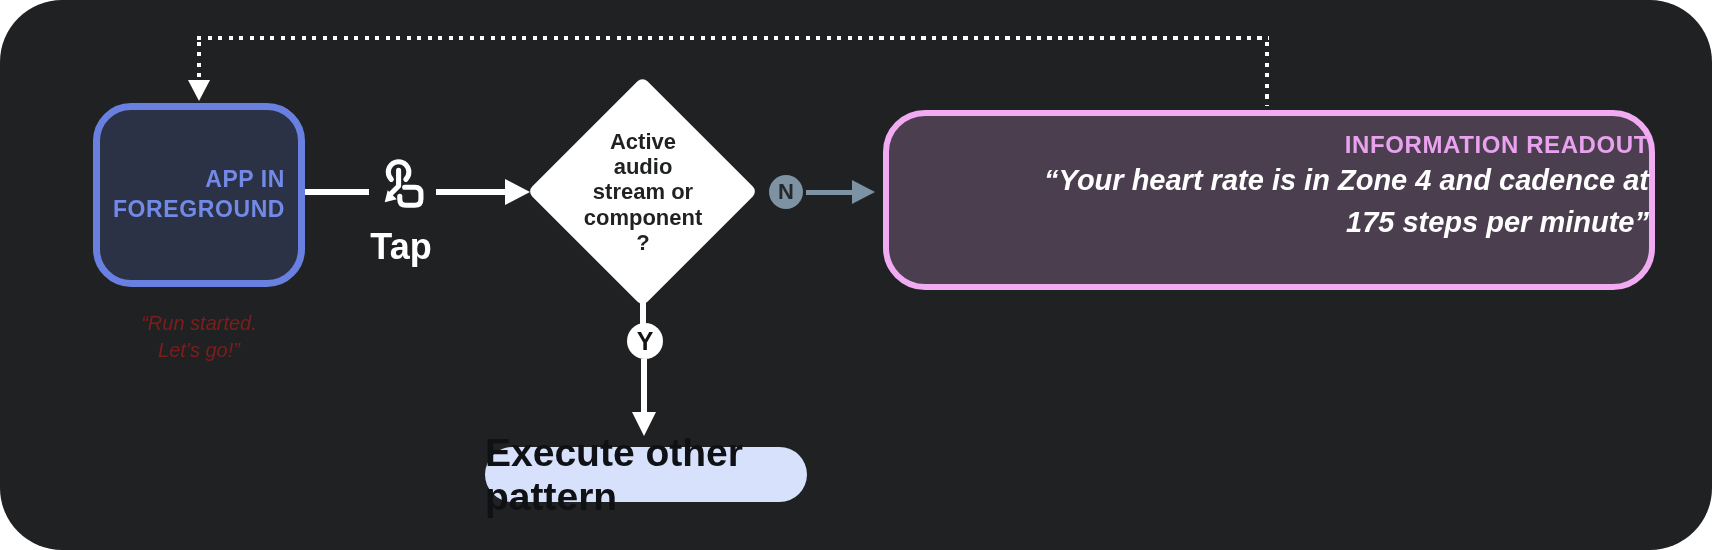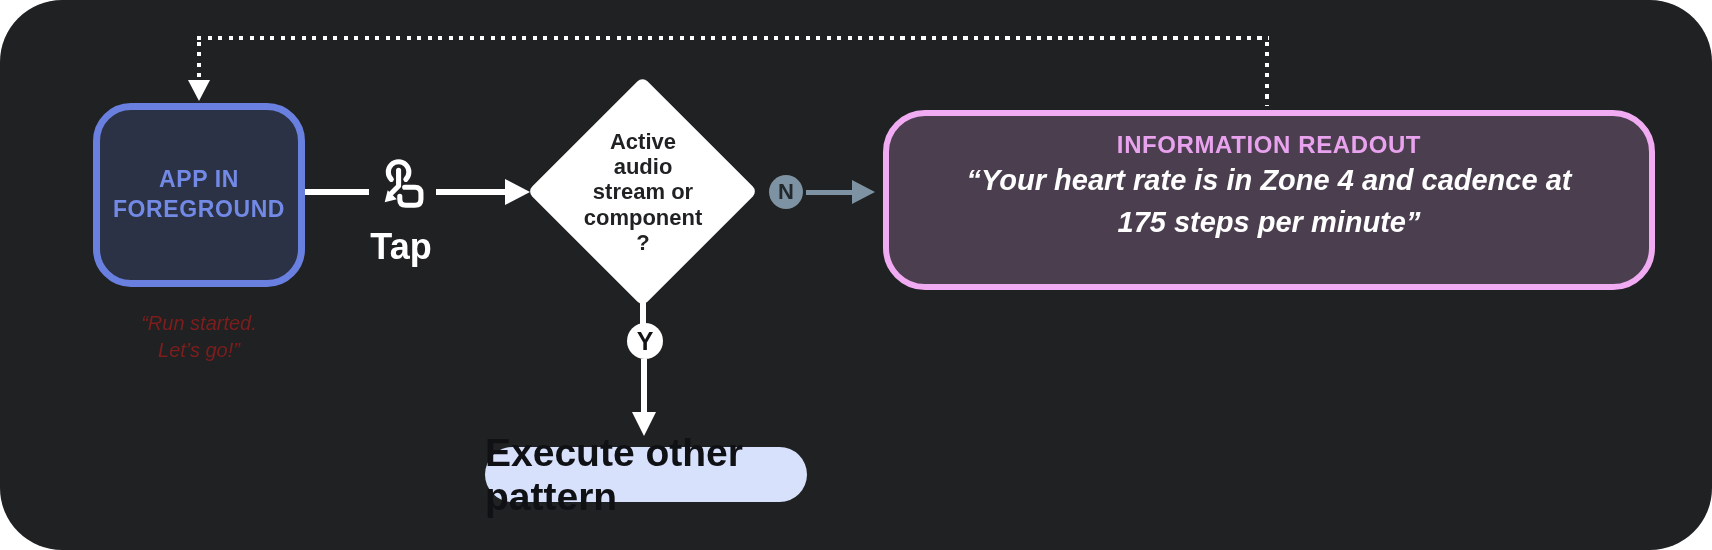--- a/index.html
+++ b/index.html
@@ -12,21 +12,21 @@
   .dotted-v-left { position: absolute; left: 197px; top: 42px; width: 4px; height: 36px;
     background-image: repeating-linear-gradient(180deg, #ffffff 0 4px, transparent 4px 10.5px); }
   .dotted-v-right { position: absolute; left: 1265px; top: 42px; width: 4px; height: 64px;
     background-image: repeating-linear-gradient(180deg, #ffffff 0 4px, transparent 4px 10.5px); }
   .arrowhead-loop { position: absolute; left: 188px; top: 80px; width: 0; height: 0;
     border-left: 11px solid transparent; border-right: 11px solid transparent; border-top: 21px solid #ffffff; }
 
   
   .node-app { position: absolute; left: 93px; top: 103px; width: 212px; height: 184px;
     box-sizing: border-box; border: 7px solid #6A80E0; border-radius: 38px; background: #2B3245;
-    display: flex; align-items: center; justify-content: center; text-align: center;
+    display: flex; align-items: center; justify-content: center; text-align: right;
     color: #7289E6; font-weight: bold; font-size: 23px; line-height: 1.3; letter-spacing: 0.6px; padding: 0 16px; }
   .app-caption { position: absolute; left: 59px; top: 310px; width: 280px; text-align: center;
     font-style: italic; font-size: 20px; line-height: 1.35; color: #7f1d1d; white-space: pre-line; }
 
   
   .wline { position: absolute; background: #ffffff; }
   .line-a { left: 305px; top: 189px; width: 64px; height: 6px; }
   .line-b { left: 436px; top: 189px; width: 73px; height: 6px; }
   .arrowhead-right { position: absolute; left: 505px; top: 179px; width: 0; height: 0;
     border-top: 13px solid transparent; border-bottom: 13px solid transparent; border-left: 25px solid #ffffff; }
@@ -45,21 +45,21 @@
   
   .badge-n { position: absolute; left: 769px; top: 175px; width: 34px; height: 34px; border-radius: 50%;
     background: #7D92A2; color: #23282C; display: flex; align-items: center; justify-content: center;
     font-weight: bold; font-size: 22px; }
   .line-n { position: absolute; left: 806px; top: 190px; width: 48px; height: 5px; background: #7D92A2; }
   .arrowhead-n { position: absolute; left: 852px; top: 180px; width: 0; height: 0;
     border-top: 12px solid transparent; border-bottom: 12px solid transparent; border-left: 23px solid #7D92A2; }
 
   
   .node-readout { position: absolute; left: 883px; top: 110px; width: 772px; height: 180px;
-    box-sizing: border-box; border: 6px solid #F0ABF2; border-radius: 42px; background: #4A3E4F; text-align: center; }
+    box-sizing: border-box; border: 6px solid #F0ABF2; border-radius: 42px; background: #4A3E4F; text-align: right; }
   .readout-title { margin-top: 15px; color: #E9A2EE; font-weight: bold; font-size: 24px; letter-spacing: 0.6px; }
   .readout-quote { margin-top: 0; color: #ffffff; font-weight: bold; font-style: italic;
     font-size: 29px; line-height: 1.45; white-space: pre-line; }
 
   
   .connector-y { position: absolute; left: 640px; top: 296px; width: 6px; height: 30px; background: #ffffff; }
   .badge-y { position: absolute; left: 627px; top: 323px; width: 36px; height: 36px; border-radius: 50%;
     background: #ffffff; color: #121315; display: flex; align-items: center; justify-content: center;
     font-weight: bold; font-size: 25px; z-index: 2; }
   .line-down { position: absolute; left: 641px; top: 359px; width: 6px; height: 54px; background: #ffffff; }

